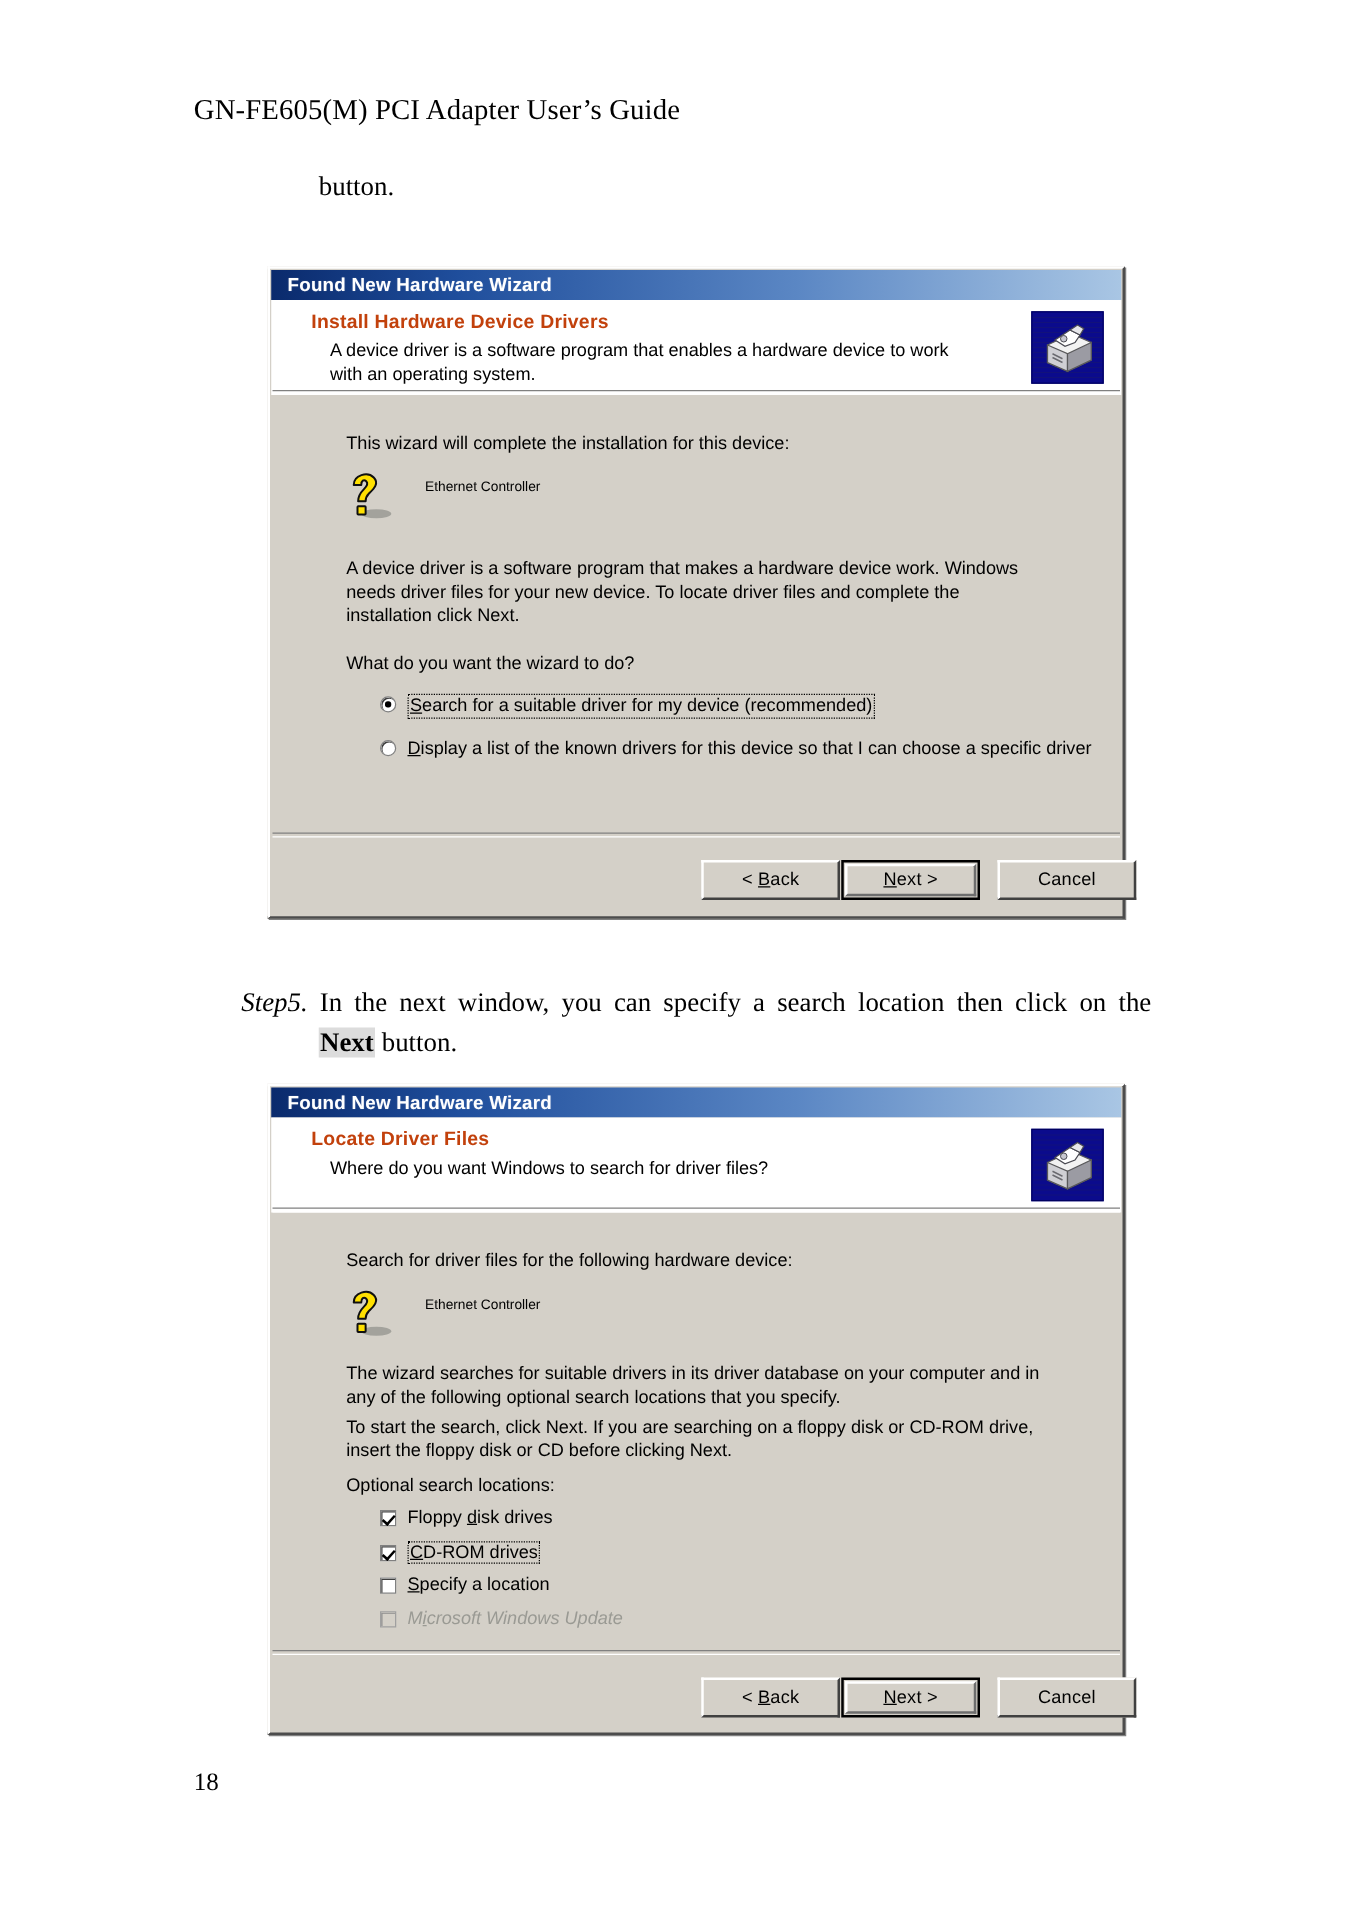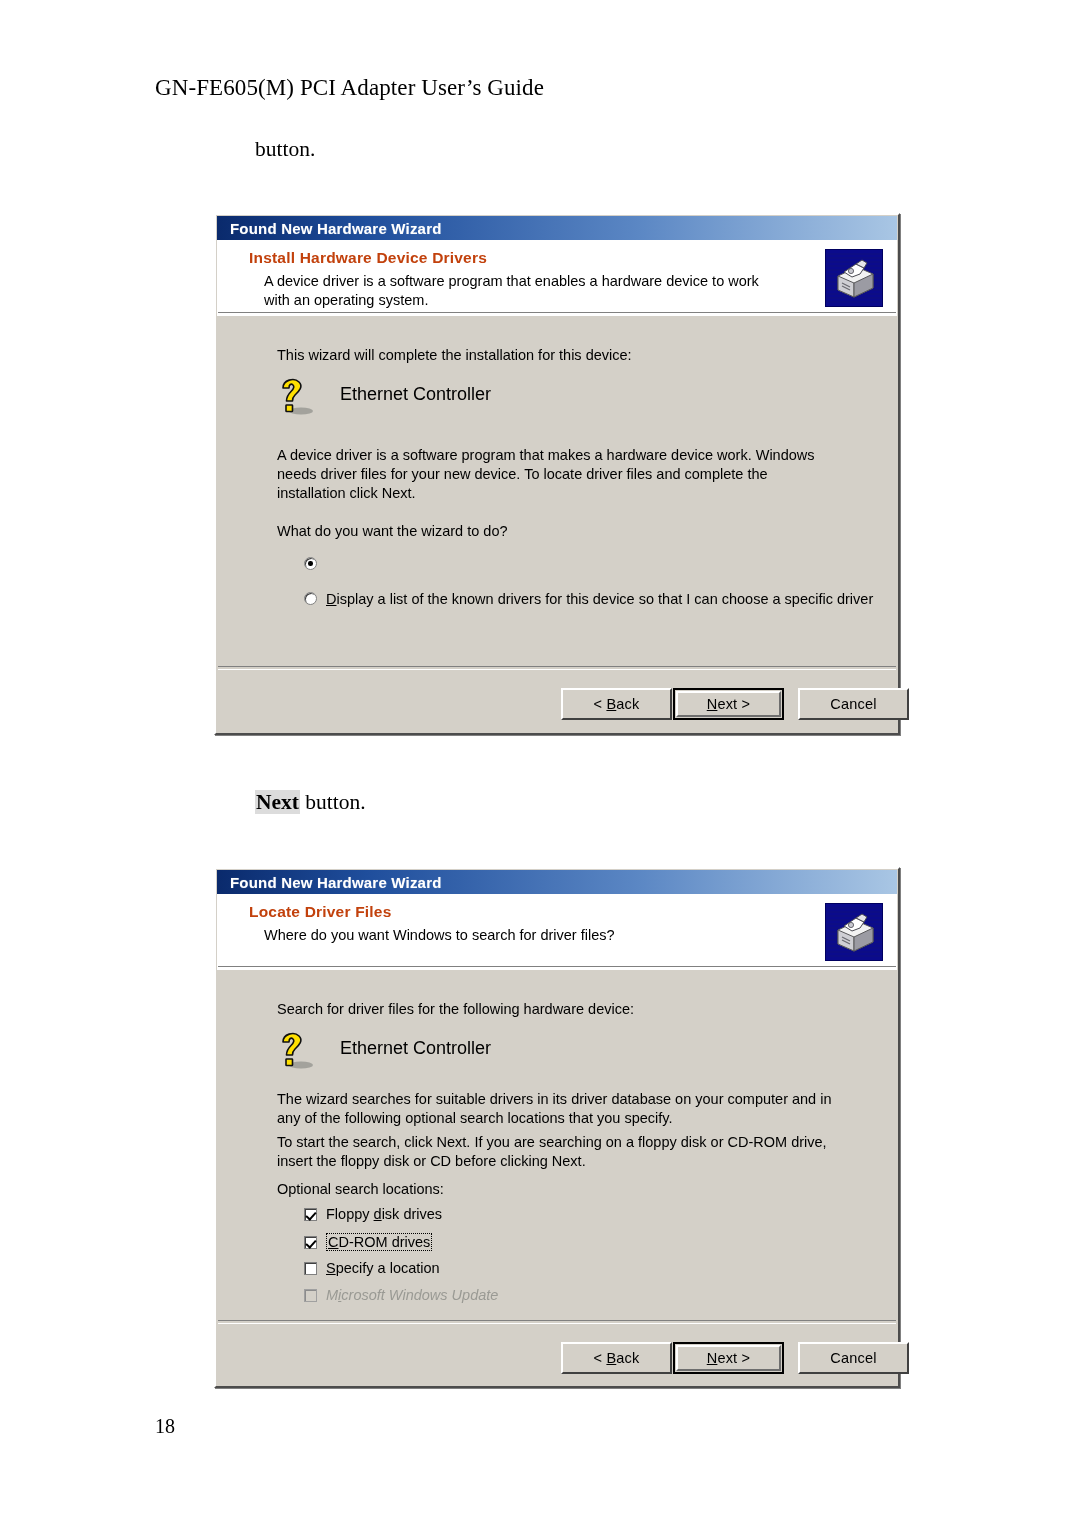--- a/index.html
+++ b/index.html
@@ -157,21 +157,21 @@
   
   .qmark {
     position: absolute;
     width: 46px;
     height: 46px;
   }
   .qmark svg { display: block; }
 
   .device-name {
     position: absolute;
-    font-size: 18px;
+    font-size: 11px;
     color: #000;
   }
 
   
   .radio-row {
     position: absolute;
     display: flex;
     align-items: flex-start;
   }
   .radio-ctl {
@@ -337,20 +337,23 @@
     </div>
 
     <div class="device-name" style="left:123px; top:66px;">Ethernet Controller</div>
 
     <div class="body-text" style="left:60px; top:128px; width:558px;">A device driver is a software program that makes a hardware device work. Windows needs driver files for your new device. To locate driver files and complete the installation click Next.</div>
 
     <div class="body-text" style="left:60px; top:204px; width:560px;">What do you want the wizard to do?</div>
 
     <div class="radio-row" style="left:87px; top:237px; width:500px;">
       <span class="radio-ctl checked"></span>
+      <span class="radio-label">
+        <span class="focus-box"><span class="ul">S</span><span>earch for a suitable driver for my device (recommended)</span></span>
+      </span>
     </div>
 
     <div class="radio-row" style="left:87px; top:272px; width:575px;">
       <span class="radio-ctl"></span>
       <span class="radio-label"><span class="ul">D</span><span>isplay a list of the known drivers for this device so that I can choose a specific driver</span></span>
     </div>
 
     <div class="btn-sep" style="top:348px;"></div>
 
     <div class="win-btn" style="left:344px; top:370px; width:111px;">
@@ -362,20 +365,23 @@
       <span class="btn-text"><span class="ul">N</span><span>ext</span><span> &gt;</span></span>
     </div>
 
     <div class="win-btn" style="left:581px; top:370px; width:111px;">
       <span class="btn-text">Cancel</span>
     </div>
   </div>
 </div>
 
 <div class="step-block" style="left:193px; top:786px; width:728px;">
+  <span class="step-line1">
+    <span class="step-label">Step5.</span><span>&nbsp;</span><span>In the next window, you can specify a search location then click on the</span>
+  </span>
   <span class="step-line2"><span class="kbd-next">Next</span><span> button.</span></span>
 </div>
 
 <div class="win-dialog" style="left:214px; top:867px; width:686px; height:521px;">
 
   <div class="titlebar">
     <span class="titlebar-text">Found New Hardware Wizard</span>
   </div>
 
   <div class="dlg-head" style="height:76px;">

